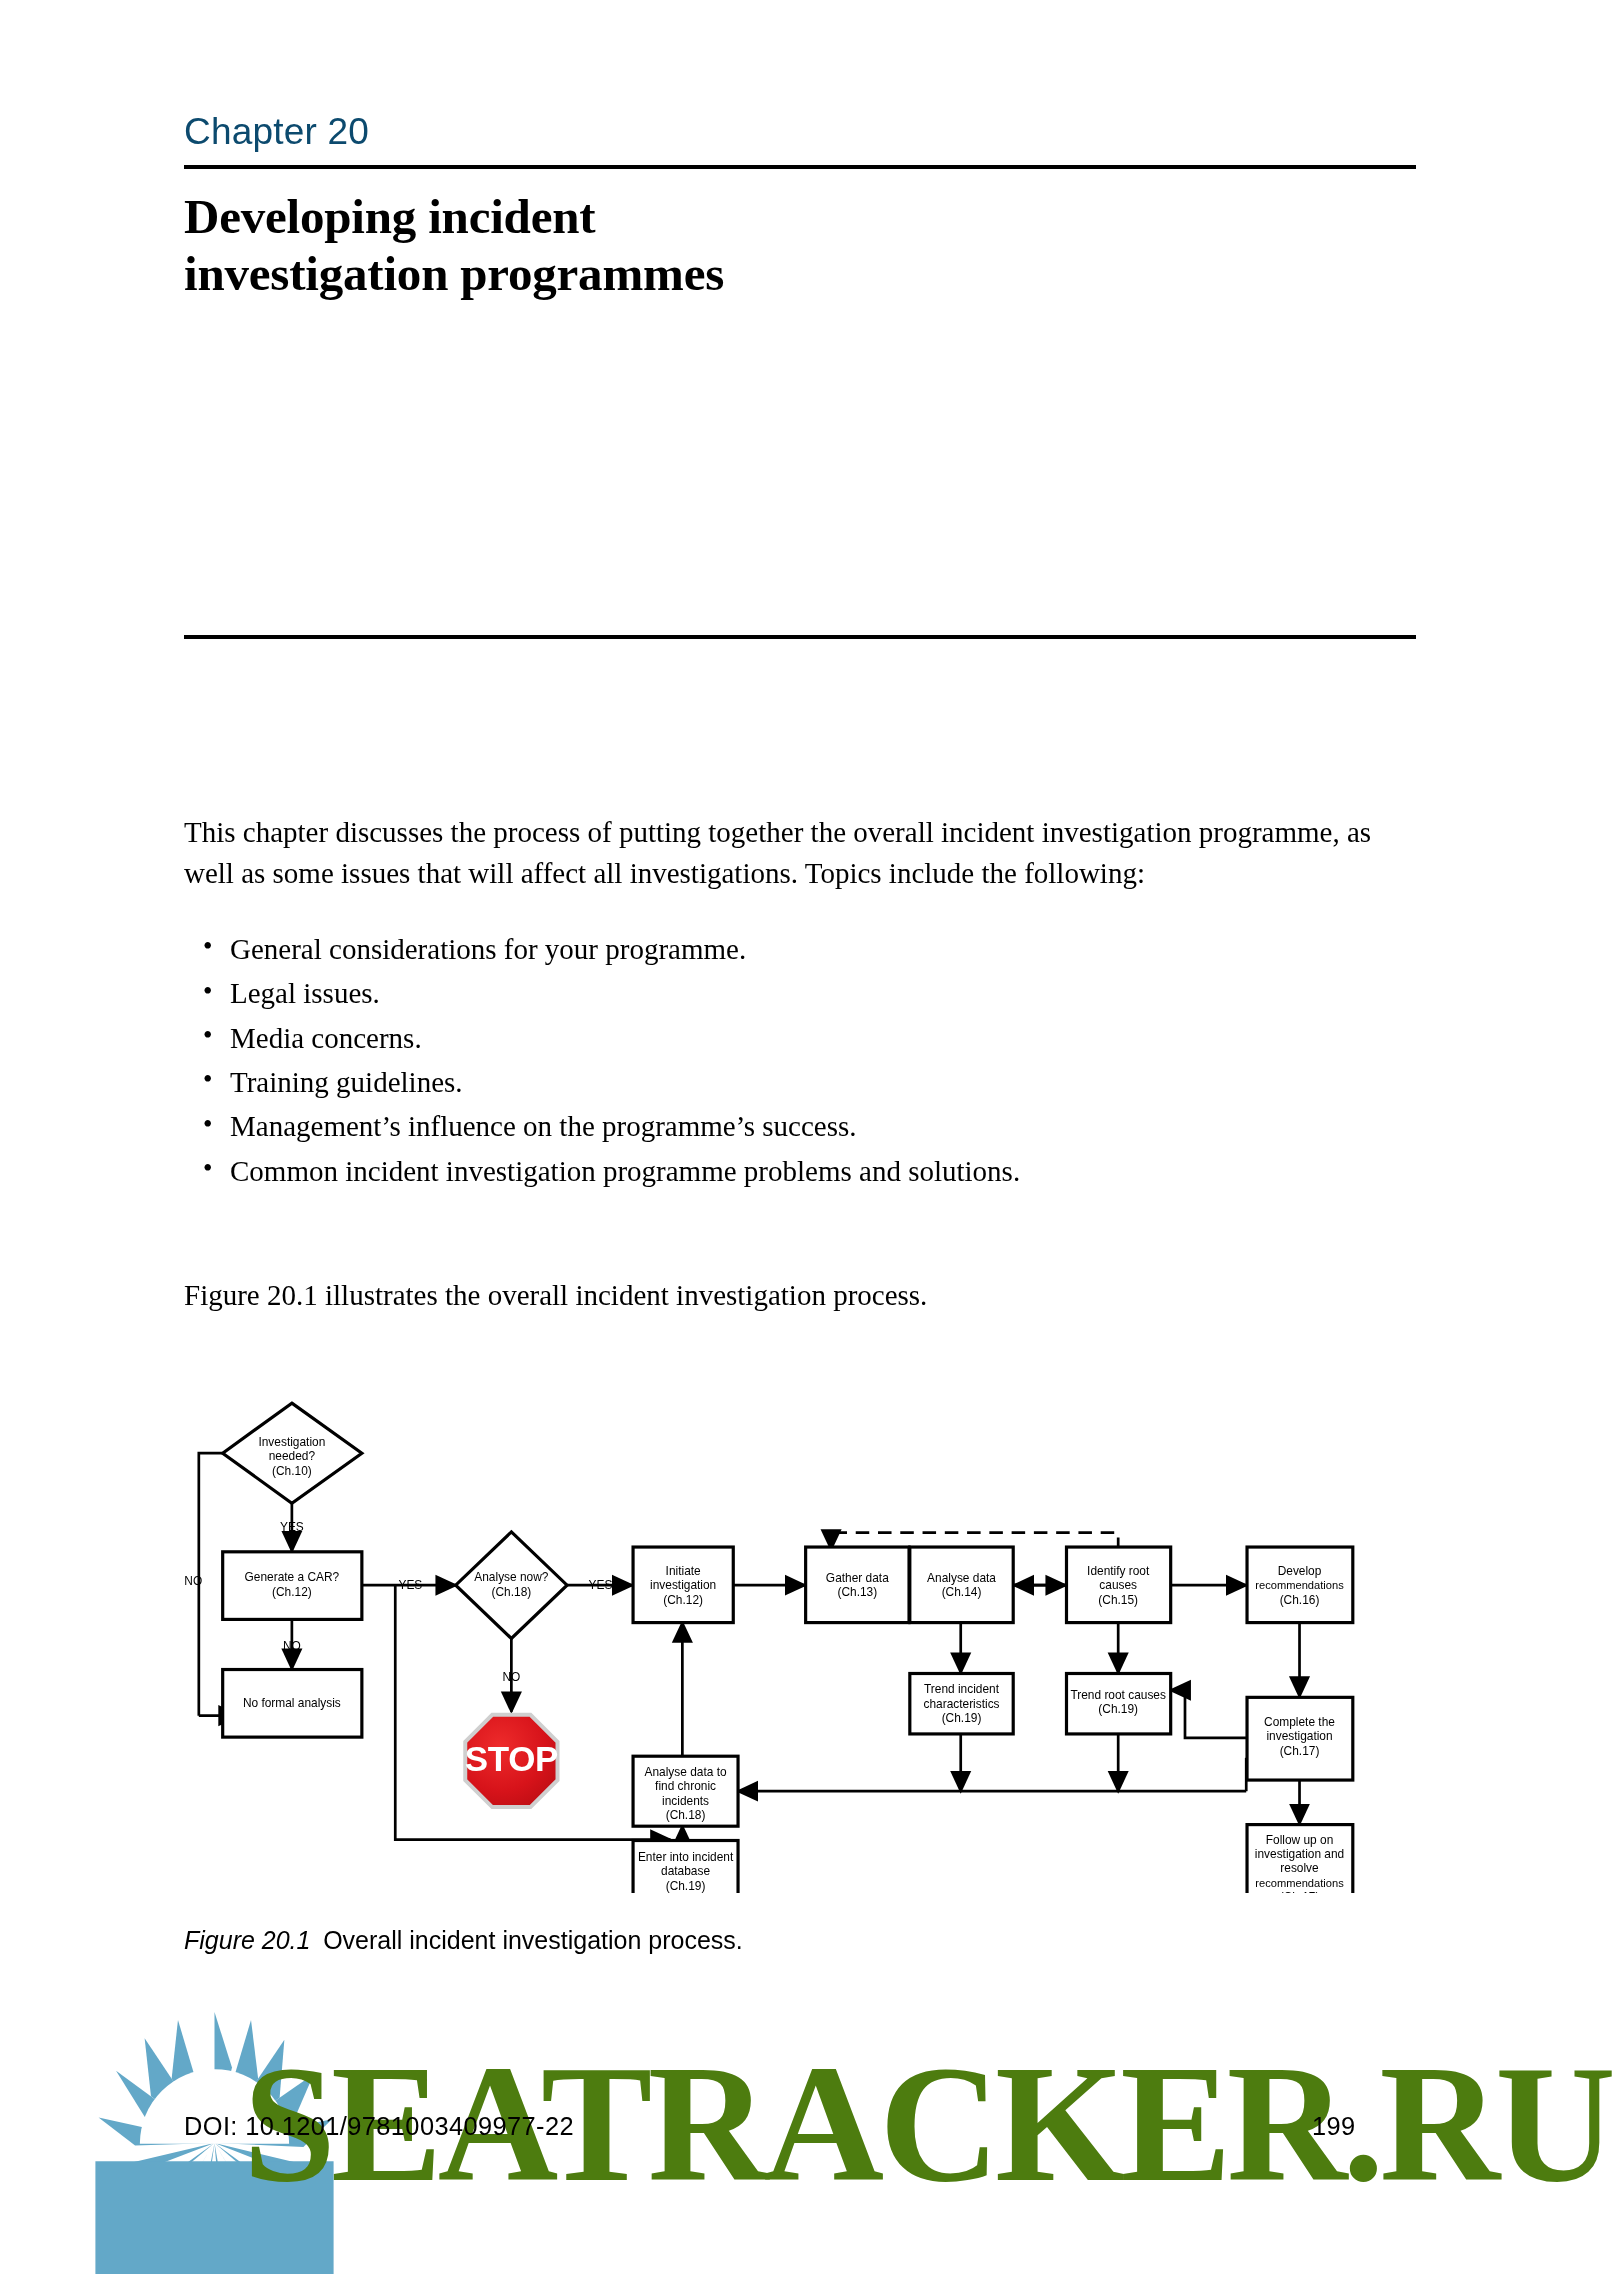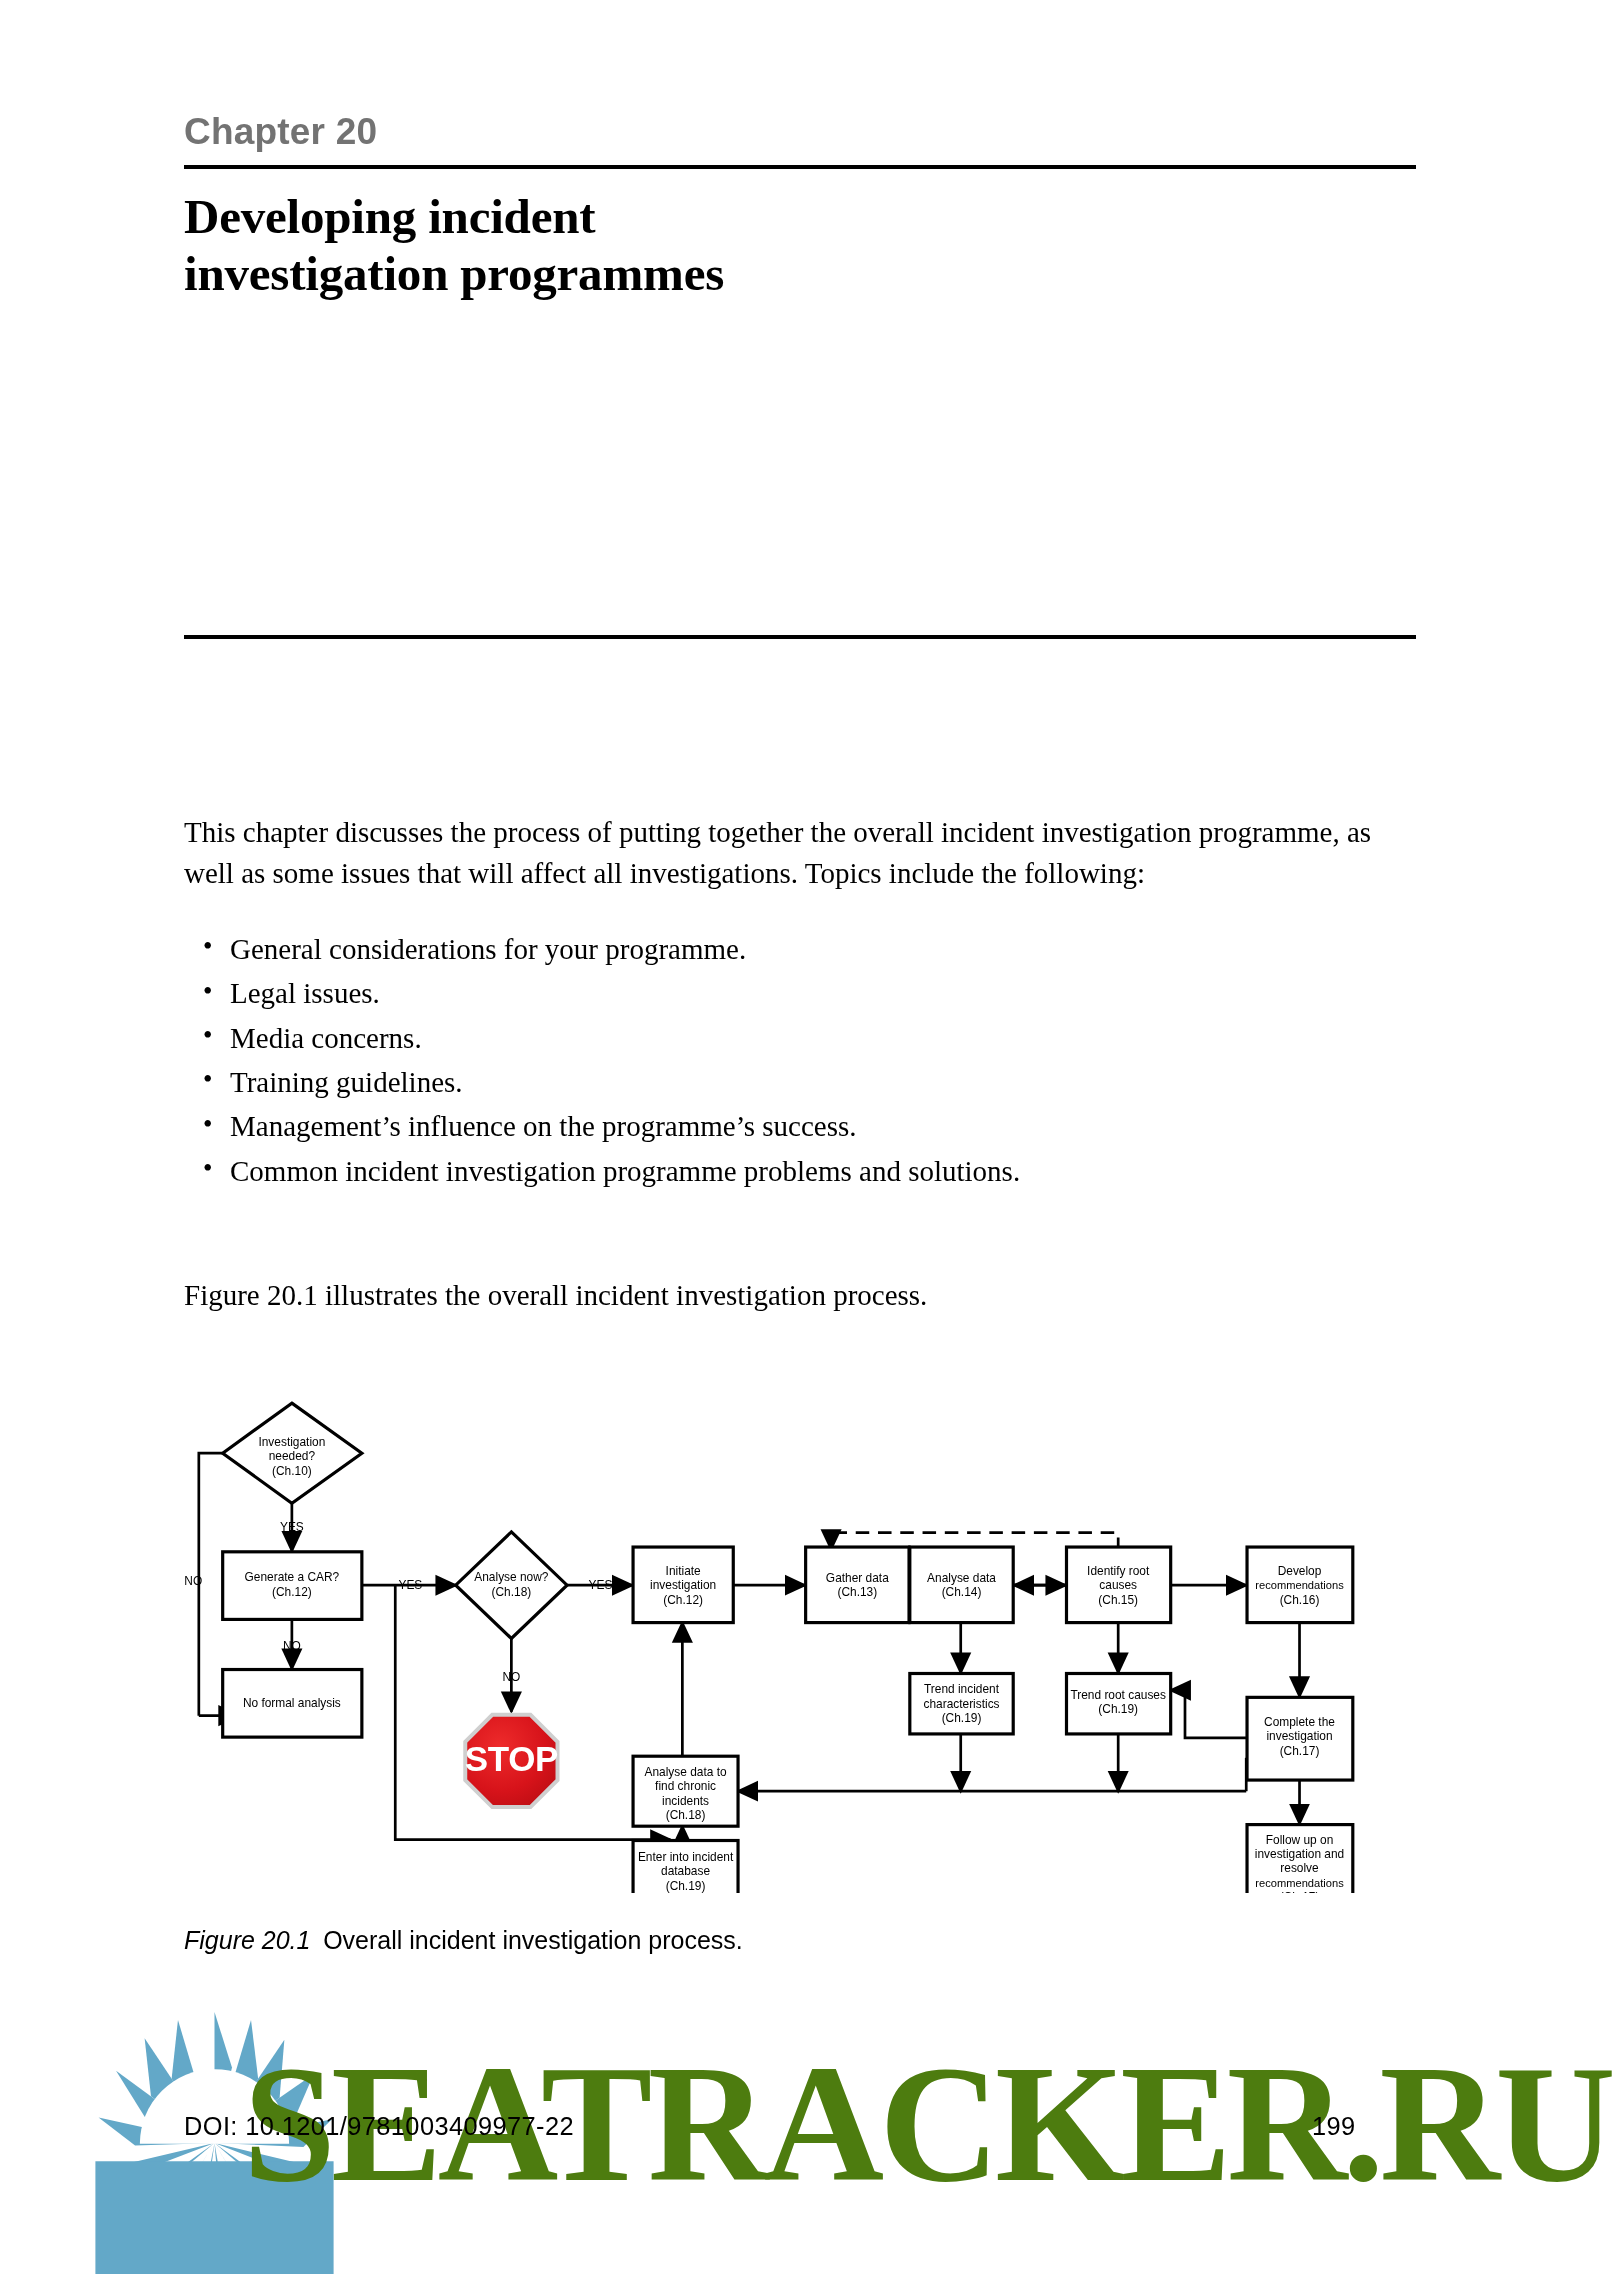--- a/index.html
+++ b/index.html
@@ -21,23 +21,23 @@
     position: absolute;
     inset: 0;
   }
 
   .chapter-label {
     position: absolute;
     left: 184px;
     top: 111px;
     font-family: "Liberation Sans", sans-serif;
     font-size: 37px;
-    font-weight: 700;
+    font-weight: 400;
     letter-spacing: 0.2px;
-    color: #737373;
+    color: #0c4a6e;
   }
 
   .rule-top {
     position: absolute;
     left: 184px;
     top: 165px;
     width: 1232px;
     height: 4px;
     background: #000;
   }

